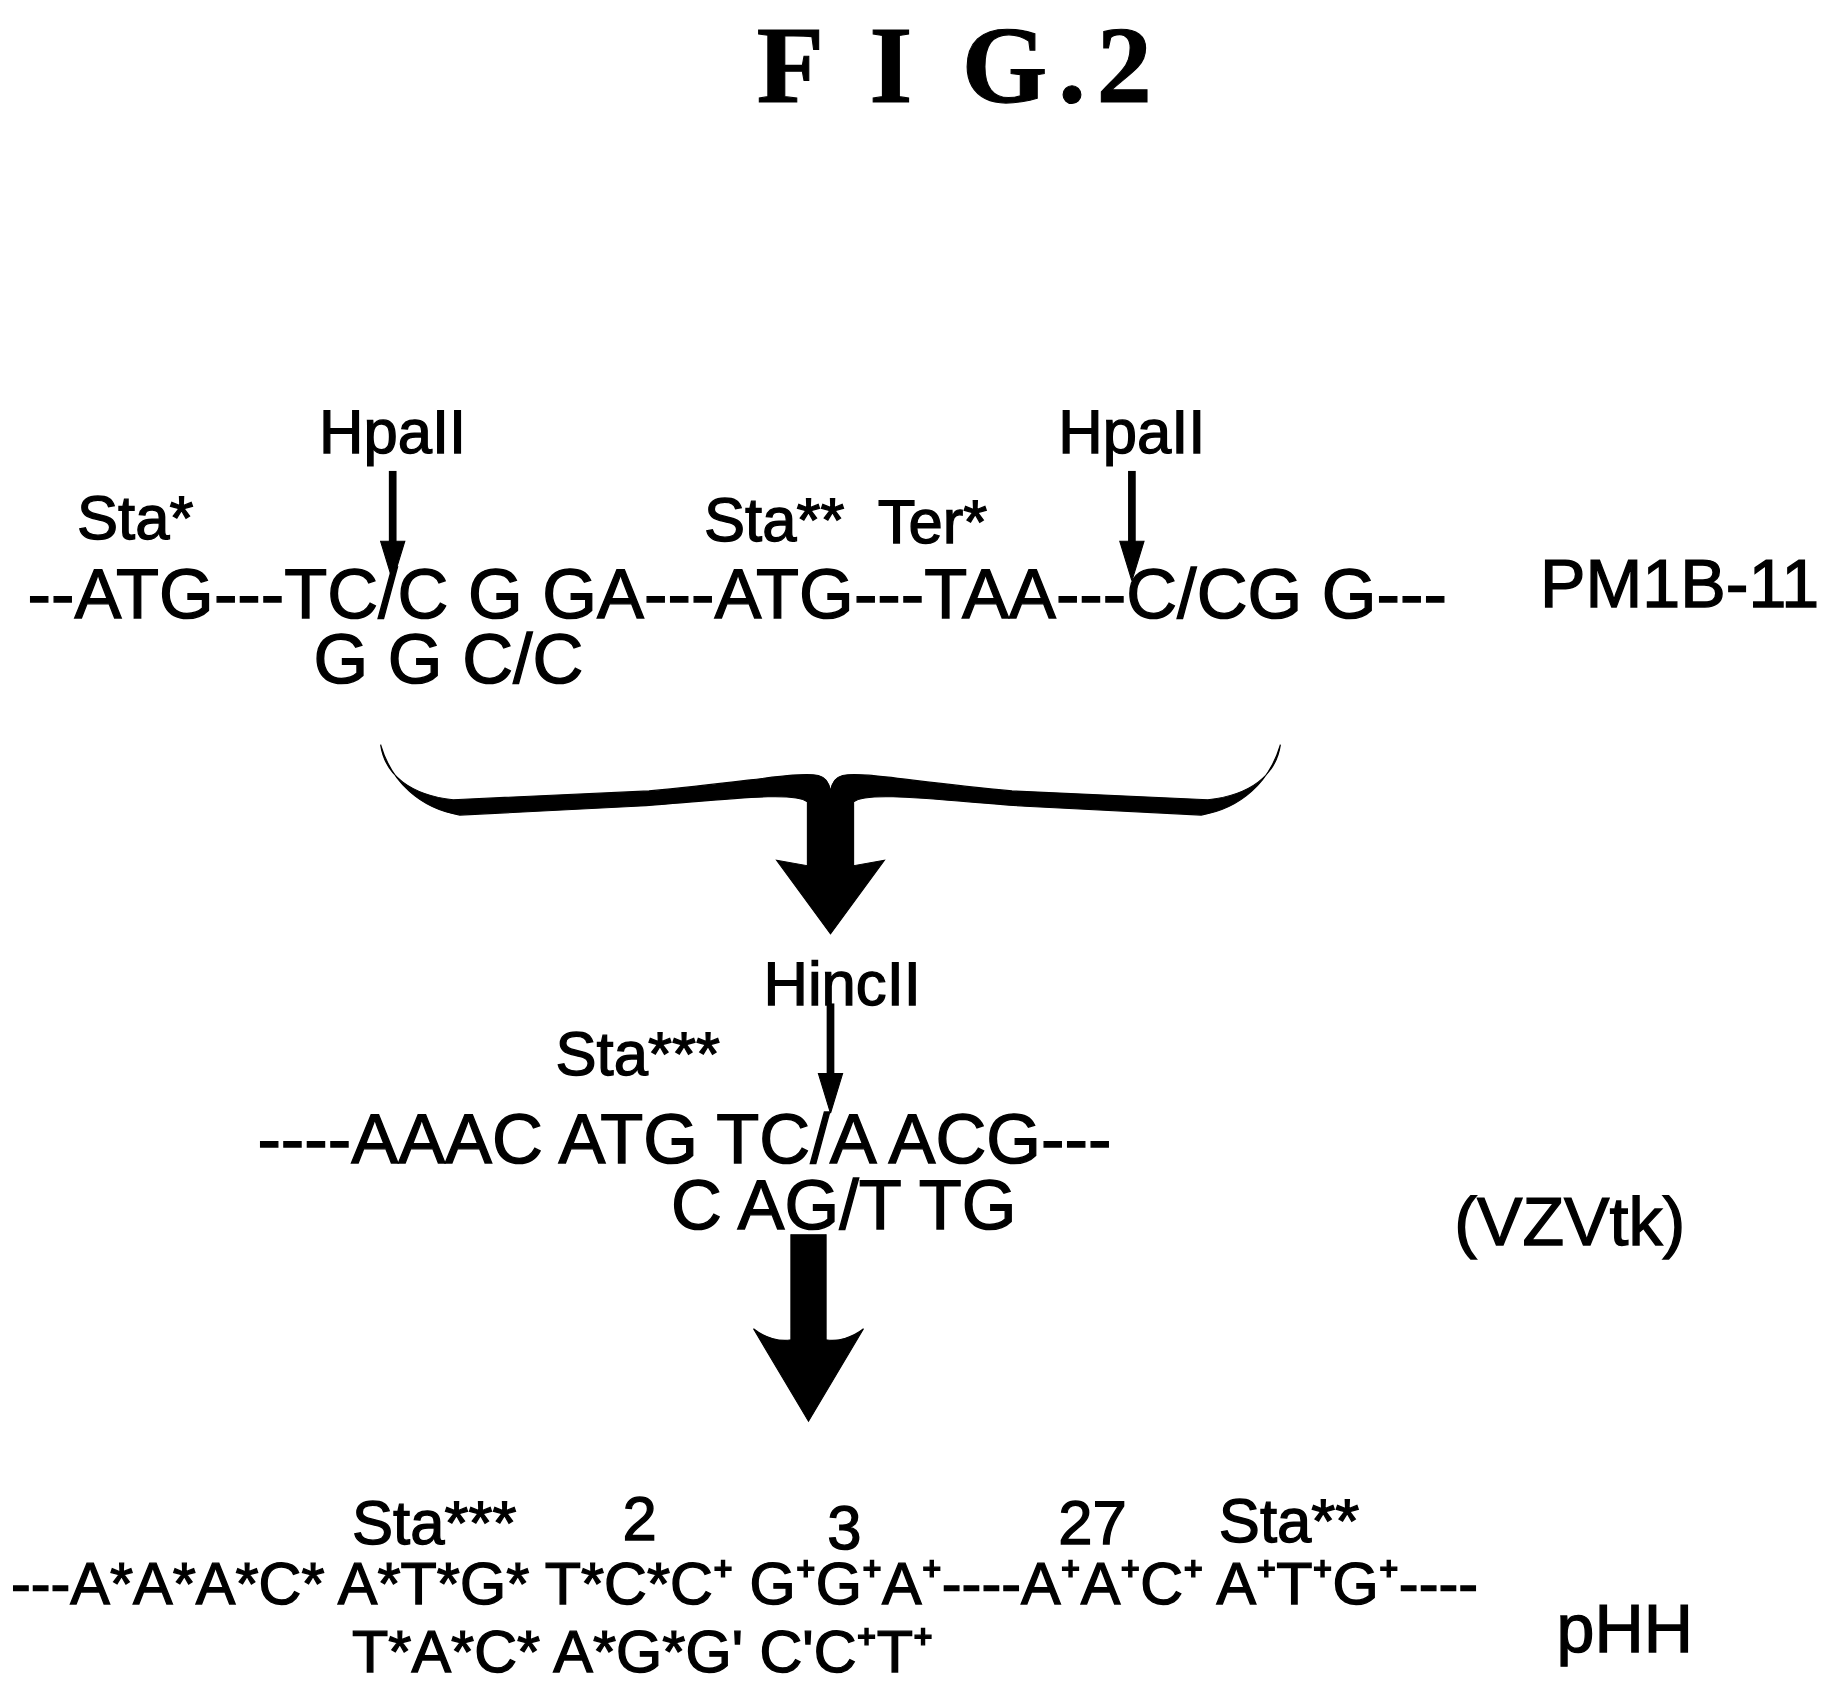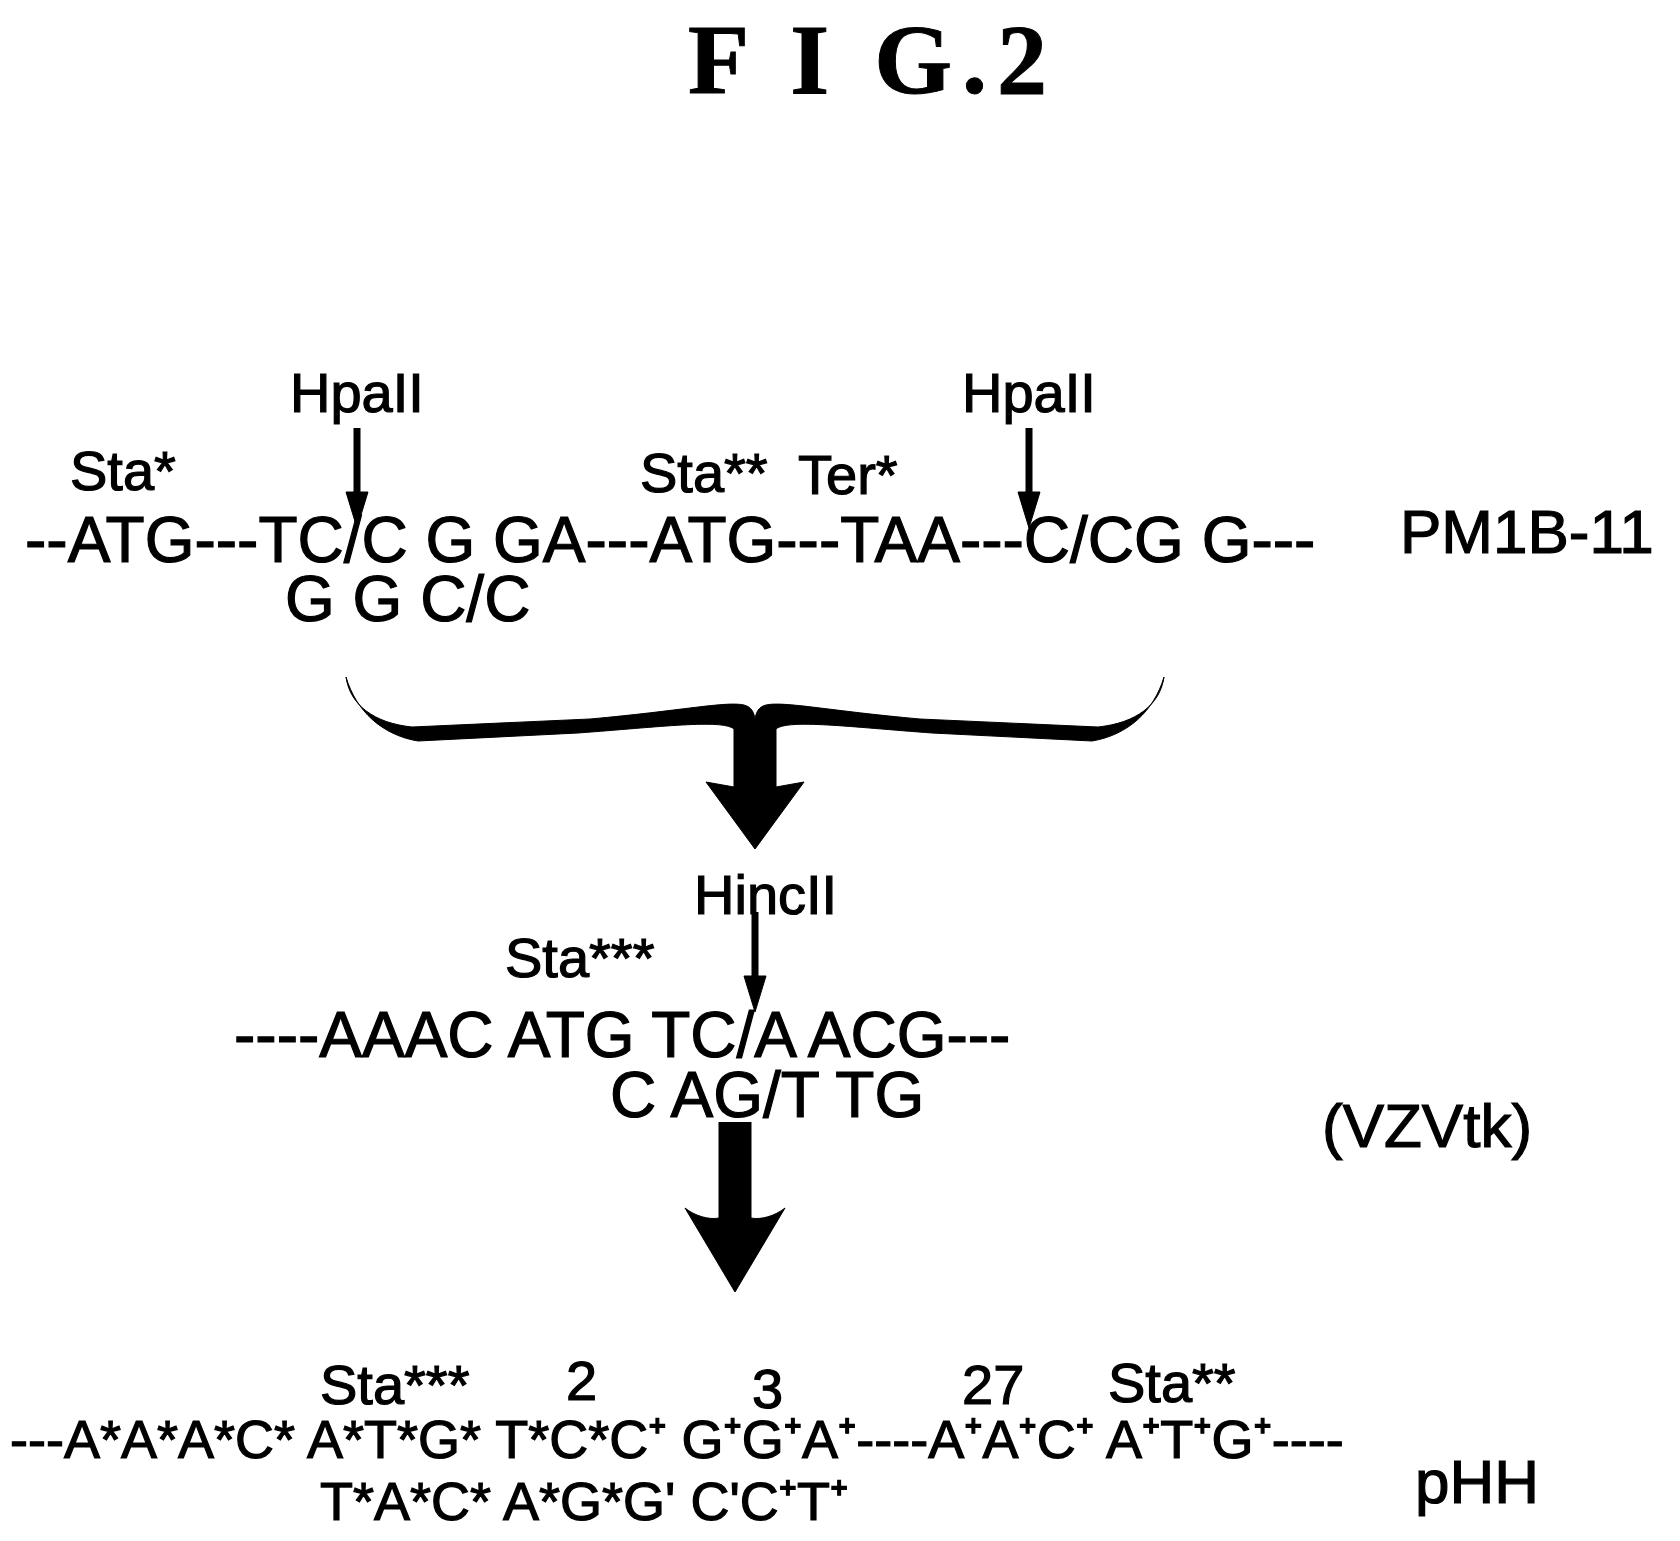--- a/index.html
+++ b/index.html
@@ -82,21 +82,21 @@
   <div class="abs lbl" style="left:694px;top:862px;">HincII</div>
   <svg style="left:740px;top:912px;" width="30" height="100" viewBox="0 0 30 100">
     <line class="ink" x1="15" y1="0" x2="15" y2="72" stroke-width="7"></line>
     <polygon class="ink" points="15,100 4,64 26,64"></polygon>
   </svg>
   <div class="abs lbl" style="left:505px;top:925px;">Sta***</div>
 
   <div class="abs seq" style="left:234px;top:998px;">----AAAC ATG TC/A ACG---</div>
   <div class="abs seq" style="left:610px;top:1058px;">C AG/T TG</div>
 
-  <div class="abs pname" style="left:1322px;top:1076px;margin-top:14px;">(VZVtk)</div>
+  <div class="abs pname" style="left:1322px;top:1076px;">(VZVtk)</div>
 
   <svg style="left:675px;top:1122px;" width="120" height="172" viewBox="0 0 120 172">
     <path class="ink" d="M44,0 L76,0 L76,96 C86,98 100,94 110,86 L60,170 L10,86 C20,94 34,98 44,96 Z"></path>
   </svg>
 
   <div class="abs lbl" style="left:320px;top:1352px;">Sta***</div>
   <div class="abs lbl" style="left:566px;top:1348px;">2</div>
   <div class="abs lbl" style="left:752px;top:1356px;">3</div>
   <div class="abs lbl" style="left:962px;top:1352px;">27</div>
   <div class="abs lbl" style="left:1108px;top:1350px;">Sta**</div>

